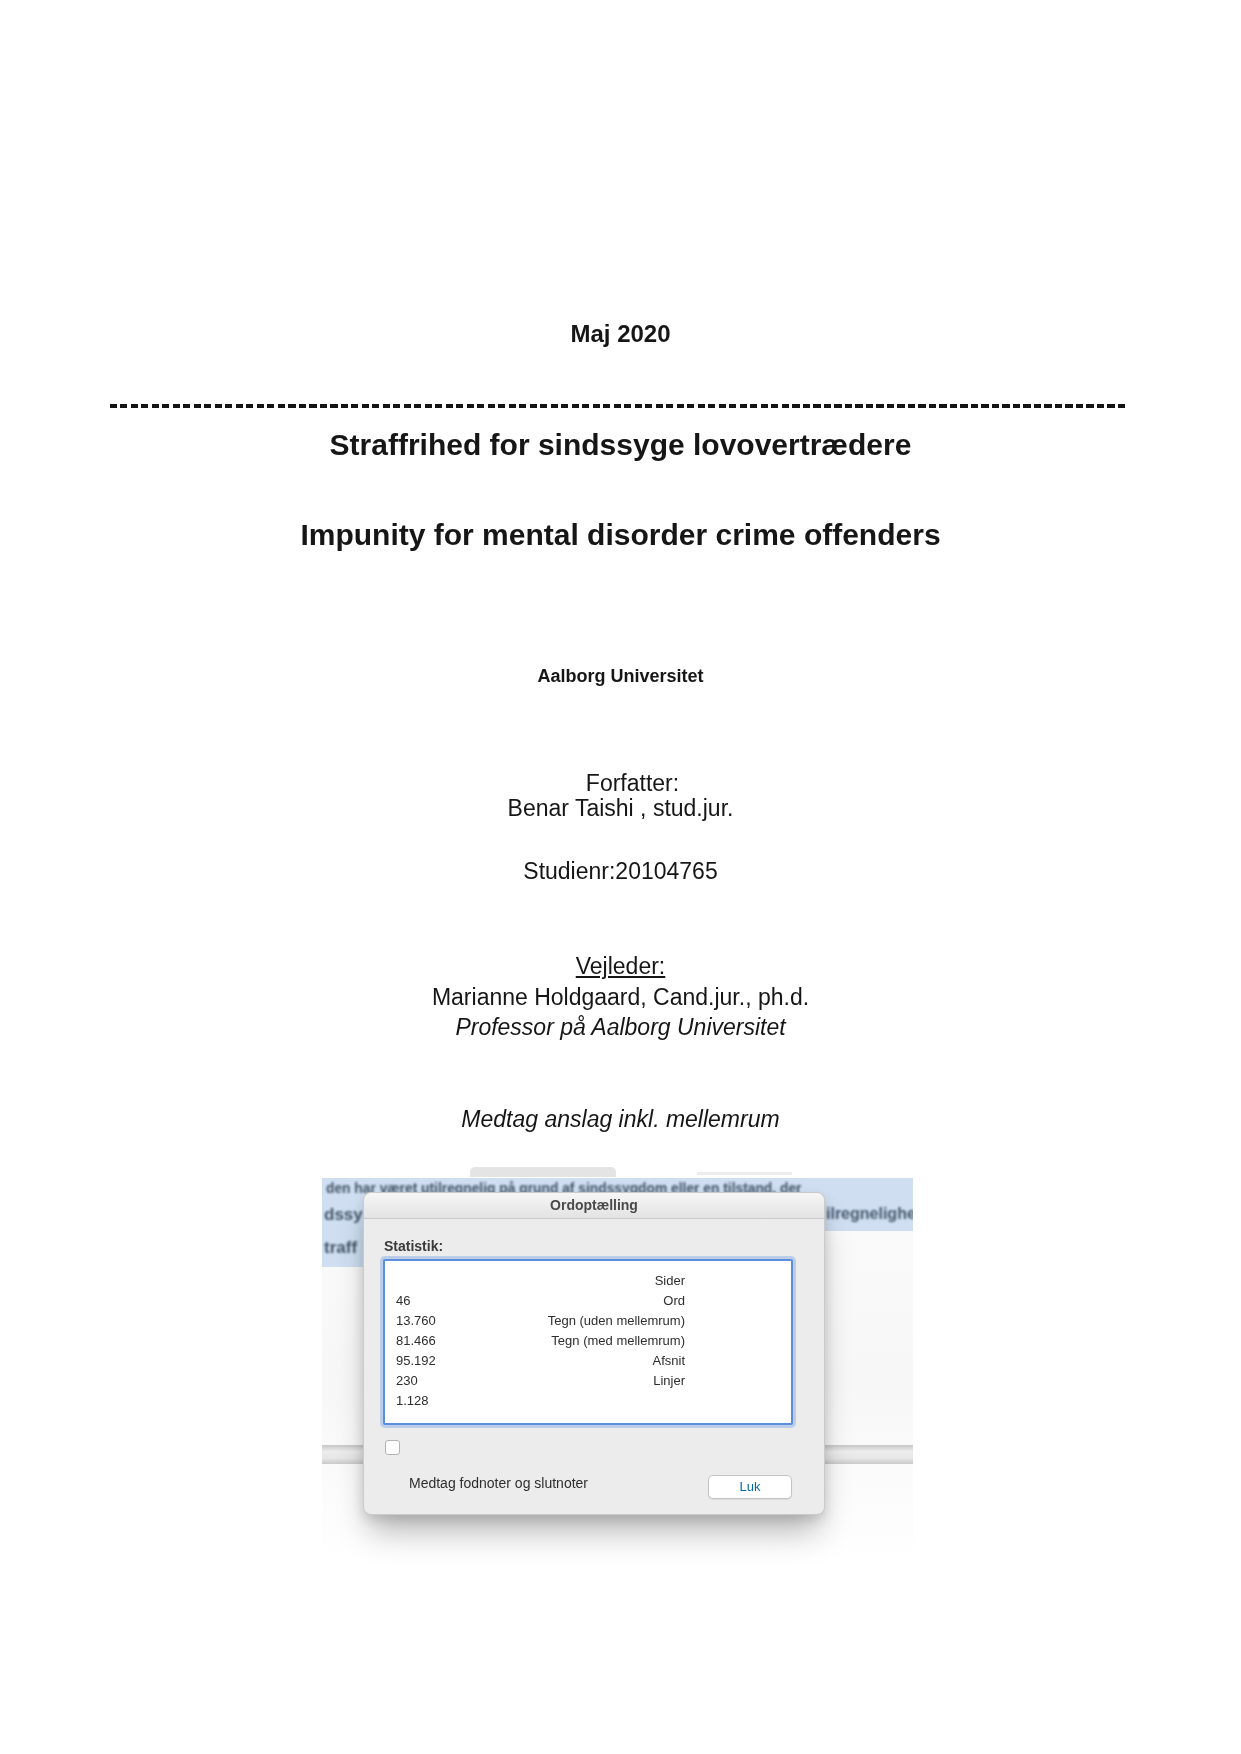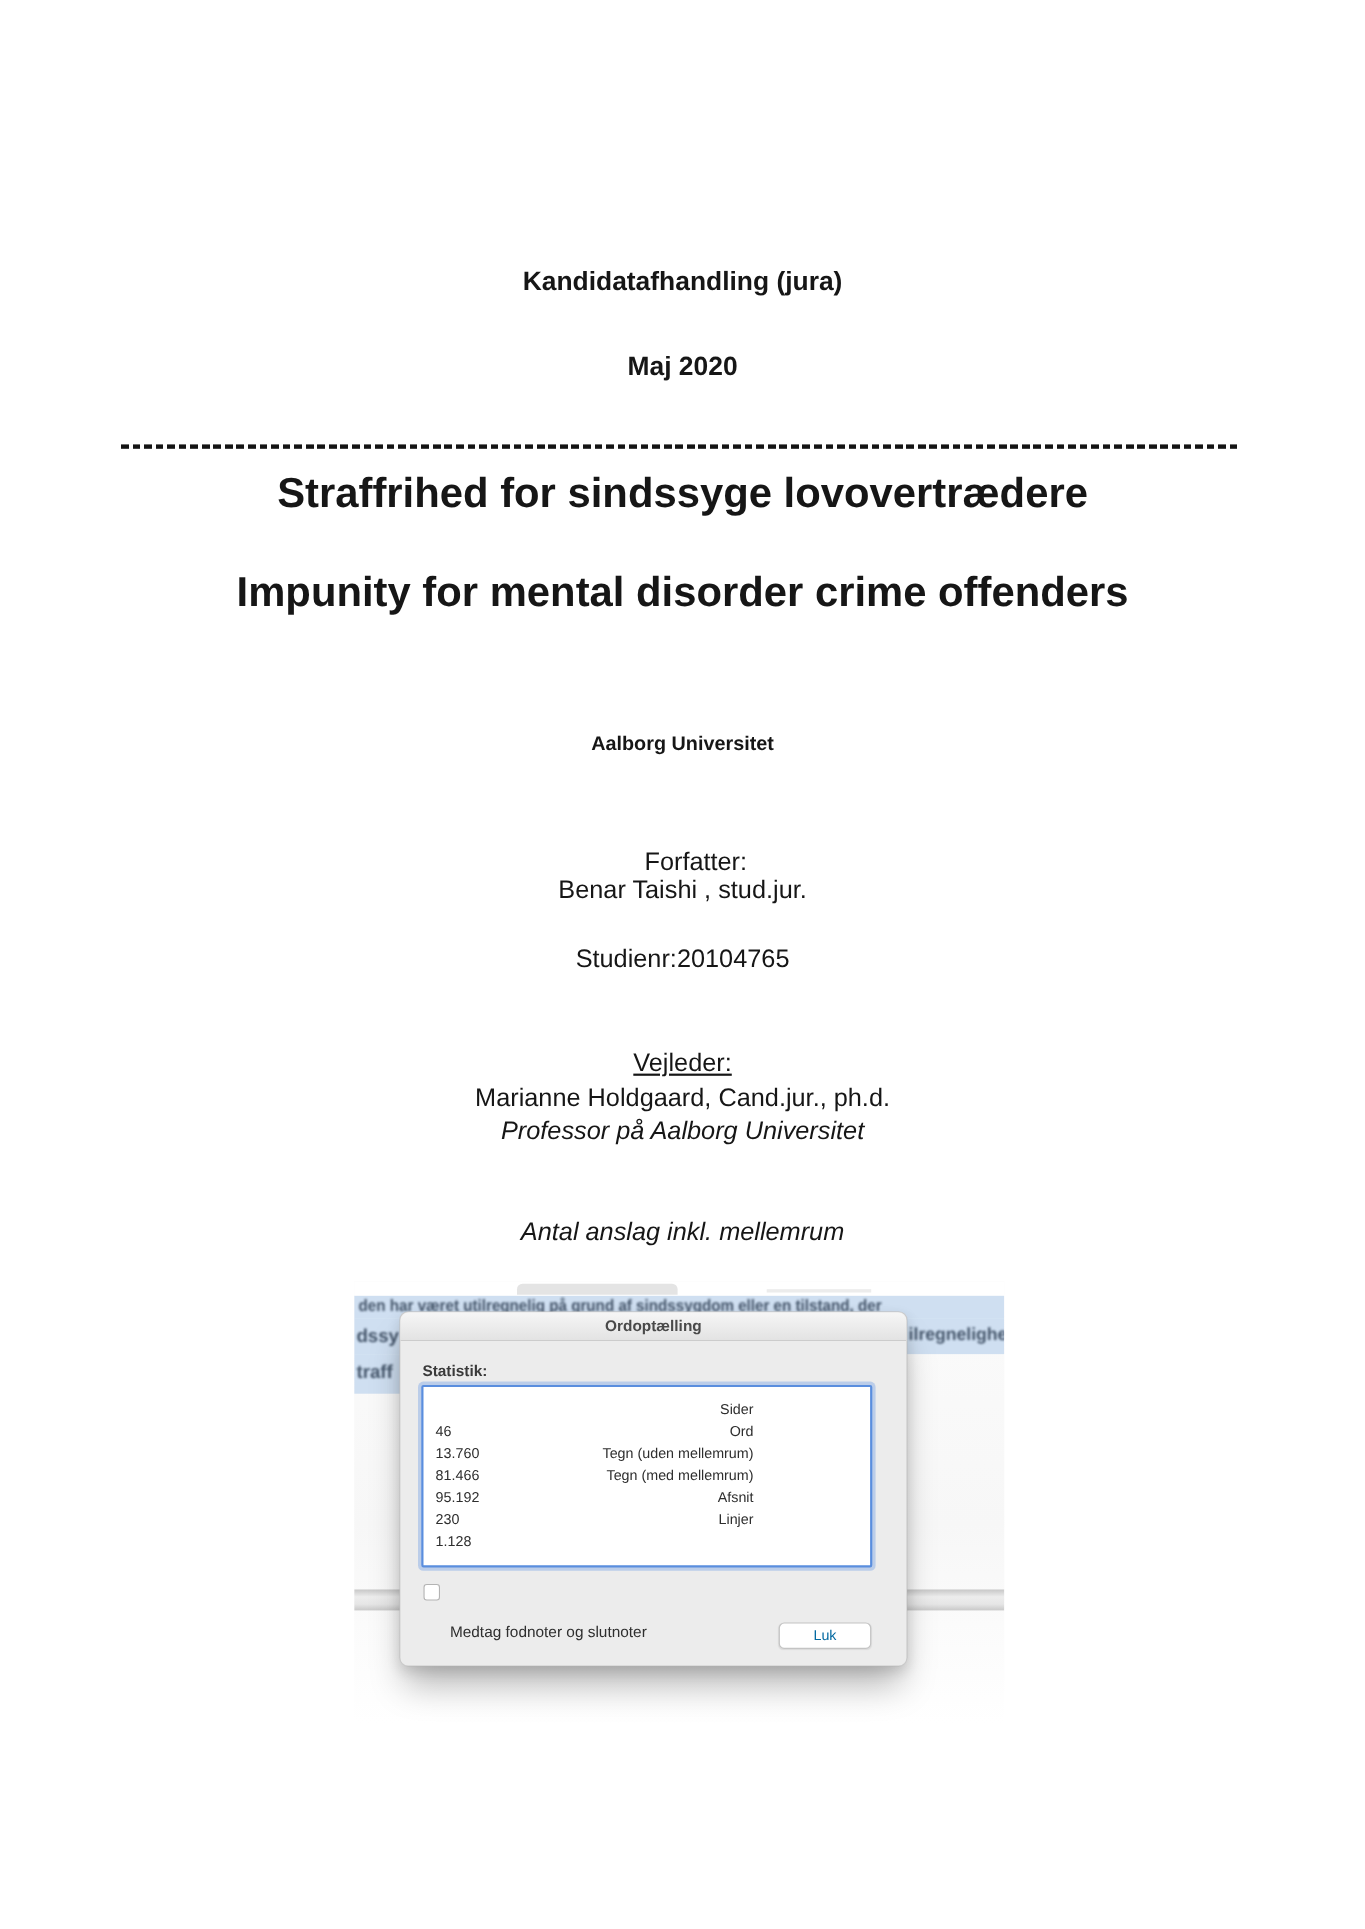--- a/index.html
+++ b/index.html
@@ -6,21 +6,21 @@
   .page{
     position:relative;
     width:1241px;height:1754px;
     background:#ffffff;
     font-family:"Liberation Sans","DejaVu Sans",sans-serif;
     color:#161616;
     overflow:hidden;
   }
   .cline{position:absolute;left:0;width:100%;text-align:center;white-space:nowrap;}
   .h-bold{font-weight:bold;font-size:24px;}
-  .title{font-weight:bold;font-size:38px;}
+  .title{font-weight:bold;font-size:30px;}
   .uni{font-weight:bold;font-size:18px;}
   .body-line{font-size:23px;font-weight:400;}
   .italic{font-style:italic;}
   .dashes{
     position:absolute;left:110px;top:404px;width:1018px;height:4px;
     background:repeating-linear-gradient(90deg,#141414 0 7px,transparent 7px 10.5px);
   }
 
   
   .shot{
@@ -84,39 +84,38 @@
     font-size:13px;color:#0369a1;font-family:inherit;
     box-shadow:0 1px 1px rgba(0,0,0,0.08);
     text-align:center;line-height:22px;padding:0;
   }
 </style>
 </head>
 <body>
 
 <div class="page">
 
-  <div class="cline h-bold" style="top:243px;">Kandidatafhandling (jura)</div>
   <div class="cline h-bold" style="top:320px;">Maj 2020</div>
 
   <div class="dashes"></div>
 
   <div class="cline title" style="top:428px;">Straffrihed for sindssyge lovovertrædere</div>
   <div class="cline title" style="top:518px;">Impunity for mental disorder crime offenders</div>
 
   <div class="cline uni" style="top:666px;">Aalborg Universitet</div>
 
   <div class="cline body-line" style="top:770px;margin-left:12px;">Forfatter:</div>
   <div class="cline body-line" style="top:795px;">Benar Taishi , stud.jur.</div>
   <div class="cline body-line" style="top:858px;">Studienr:20104765</div>
 
   <div class="cline body-line" style="top:953px;text-decoration:underline;">Vejleder:</div>
   <div class="cline body-line" style="top:984px;">Marianne Holdgaard, Cand.jur., ph.d.</div>
   <div class="cline body-line italic" style="top:1014px;">Professor på Aalborg Universitet</div>
 
-  <div class="cline body-line italic" style="top:1106px;">Antal anslag inkl. mellemrum</div>
+  <div class="cline body-line italic" style="top:1106px;">Medtag anslag inkl. mellemrum</div>
 
   <div class="shot">
 
     <div class="shot-topstrip">
       <div class="shot-tab"></div>
       <div class="shot-tabline"></div>
     </div>
 
     <div class="hl-band band-top">
       <span class="blurtxt bt-top">den har været utilregnelig på grund af sindssygdom eller en tilstand, der</span>

